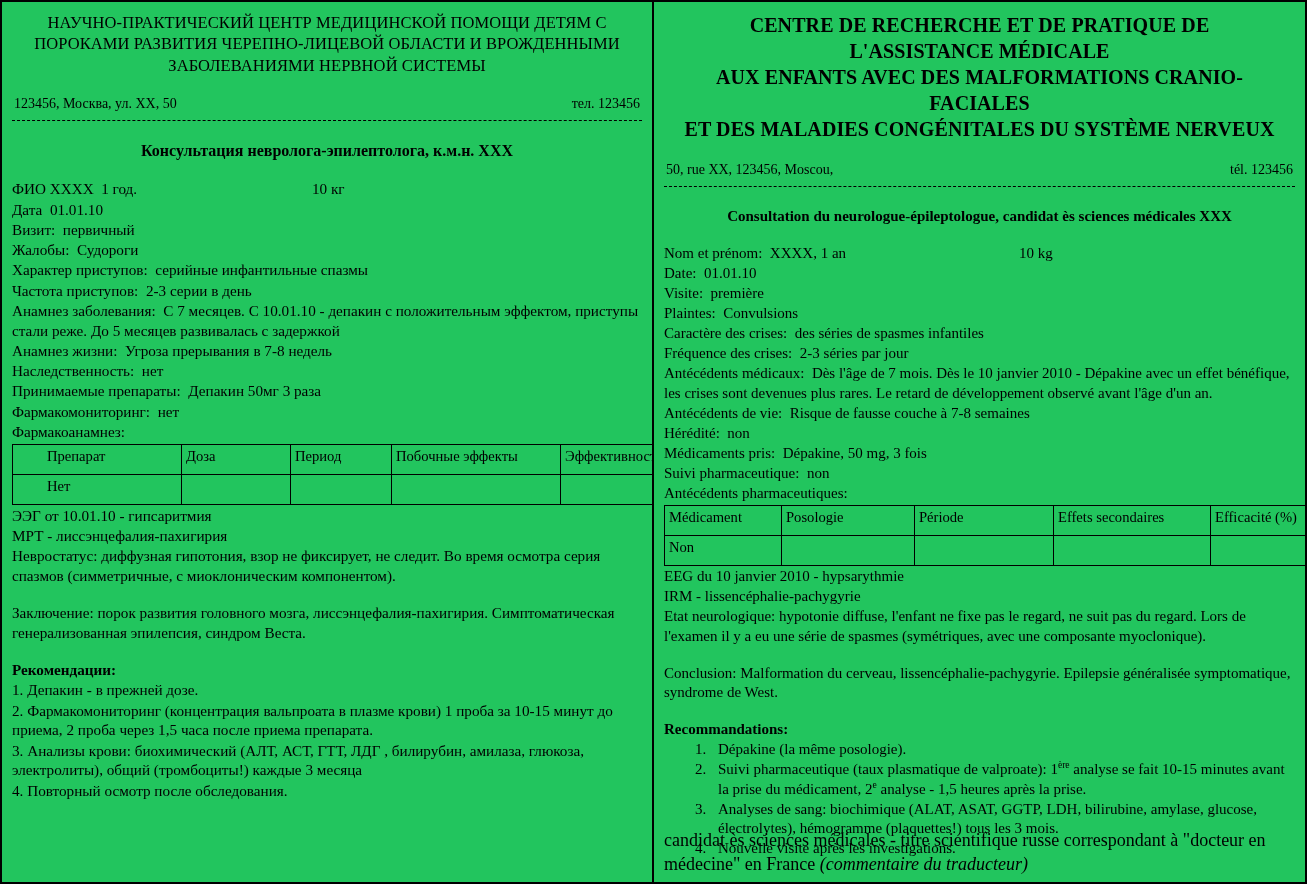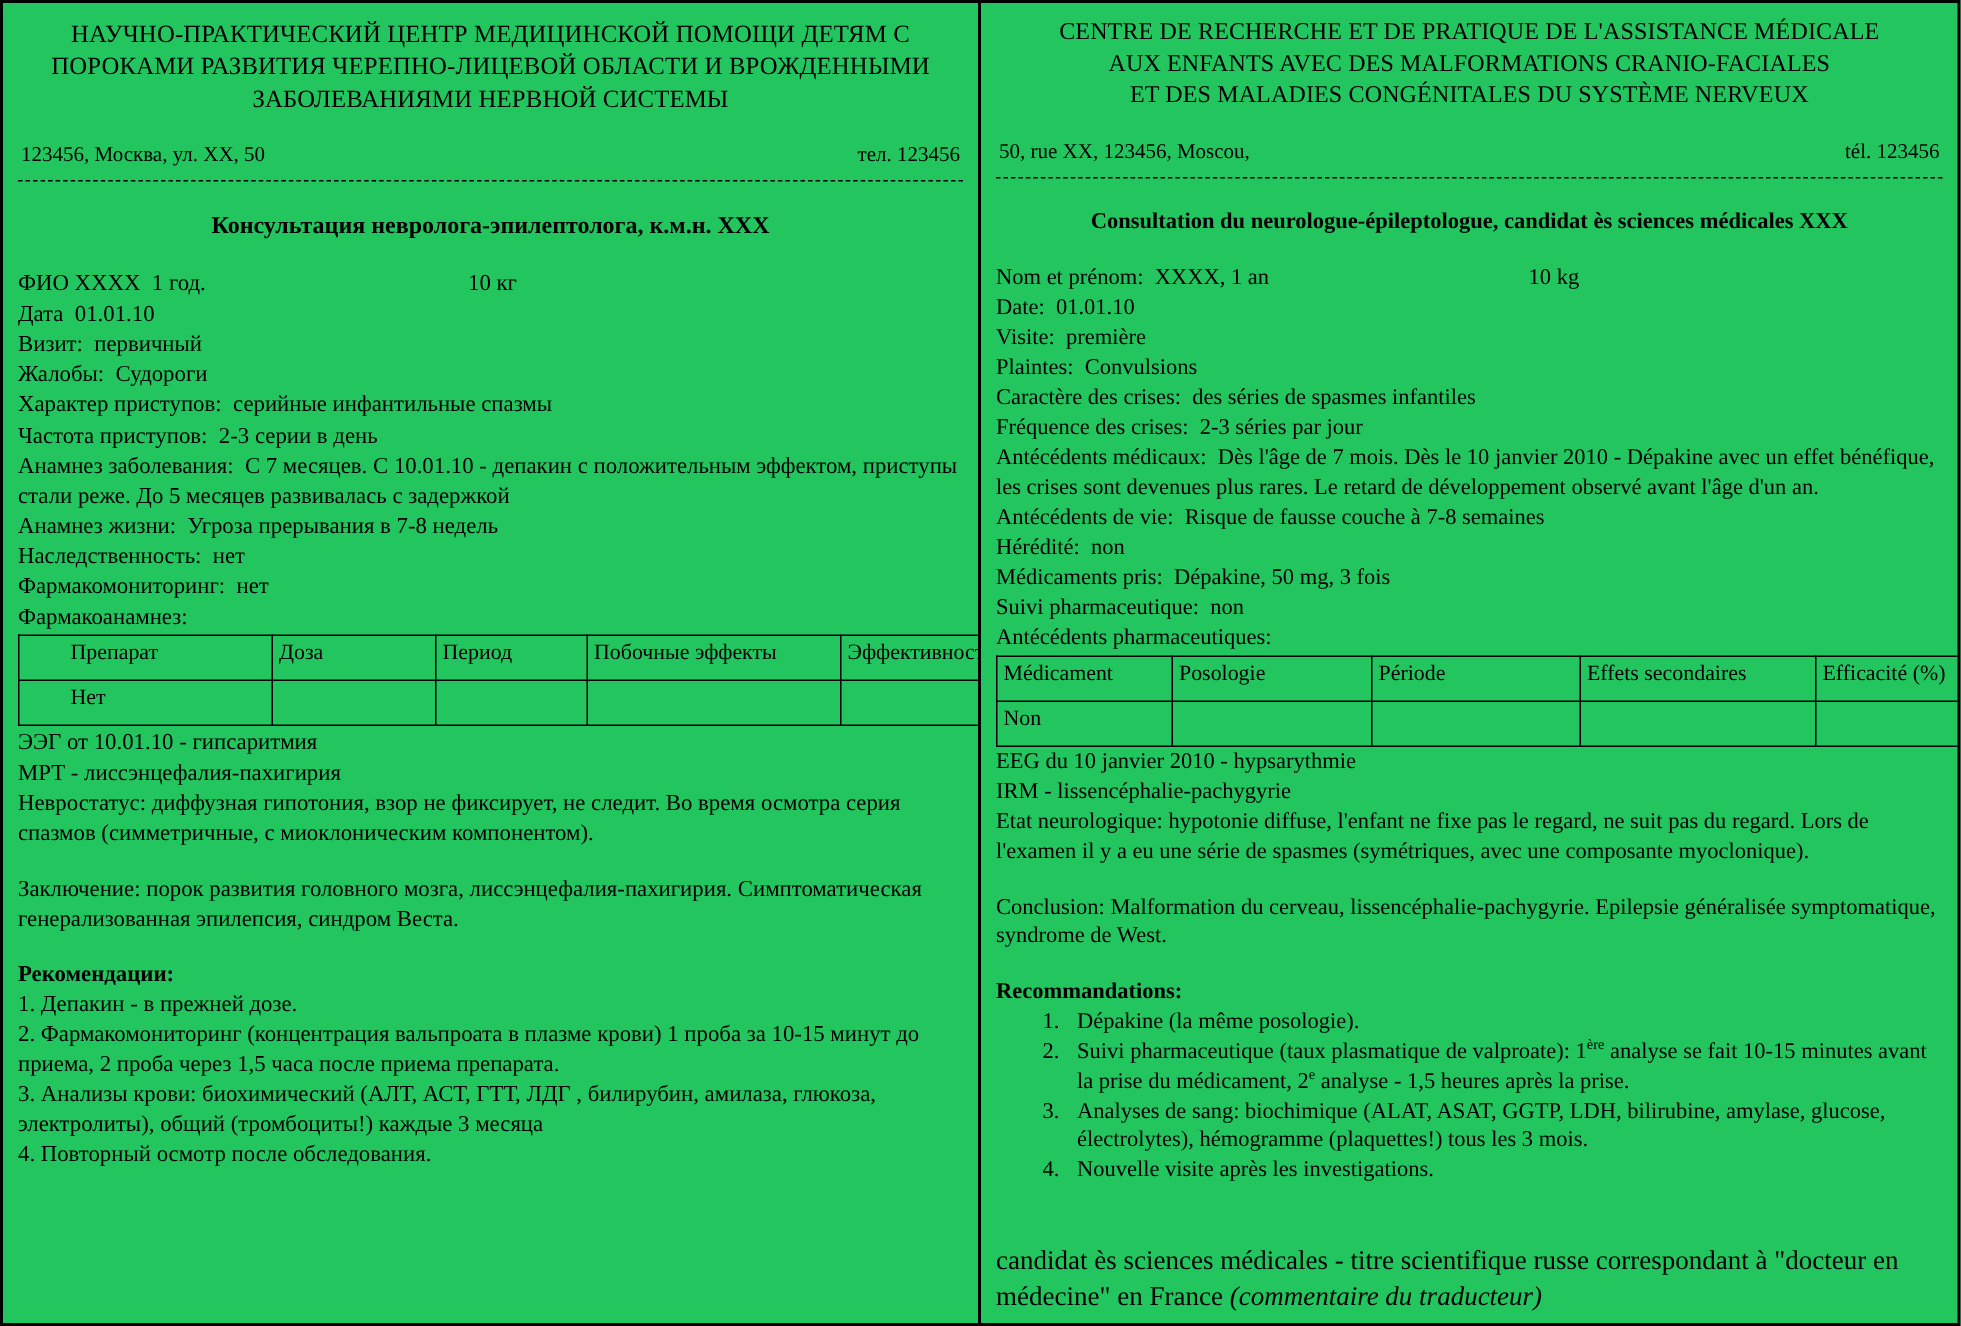--- a/index.html
+++ b/index.html
@@ -49,21 +49,21 @@
 
   
   .letterhead {
     text-align: center;
     font-size: 16.5px;
     line-height: 1.30;
     font-weight: normal;
     letter-spacing: 0.1px;
     padding: 2px 14px 0 14px;
   }
-  .col-right .letterhead { font-size: 16px; }
+  .col-right .letterhead { font-size: 20px; font-weight: bold; }
   .letterhead .lh-line { display: block; white-space: nowrap; }
   .col-right .letterhead .lh-line { white-space: normal; }
 
   .addressbar {
     display: flex;
     justify-content: space-between;
     align-items: baseline;
     font-size: 14px;
     margin-top: 20px;
     padding: 0 2px;
@@ -224,20 +224,24 @@
           <span class="lbl">Анамнез заболевания:</span>
           <span class="val">&nbsp;</span><span class="val">С 7 месяцев. С 10.01.10 - депакин с положительным эффектом, приступы стали реже. До 5 месяцев развивалась с задержкой</span>
         </div>
         <div class="field-line">
           <span class="lbl">Анамнез жизни:</span>
           <span class="val">&nbsp;</span><span class="val">Угроза прерывания в 7-8 недель</span>
         </div>
         <div class="field-line">
           <span class="lbl">Наследственность:</span>
           <span class="val">&nbsp;</span><span class="val">нет</span>
+        </div>
+        <div class="field-line">
+          <span class="lbl">Принимаемые препараты:</span>
+          <span class="val">&nbsp;</span><span class="val">Депакин 50мг 3 раза</span>
         </div>
         <div class="field-line">
           <span class="lbl">Фармакомониторинг:</span>
           <span class="val">&nbsp;</span><span class="val">нет</span>
         </div>
         <div class="field-line">
           <span class="lbl">Фармакоанамнез:</span>
         </div>
 
         <table class="drugtable tbl-left">

